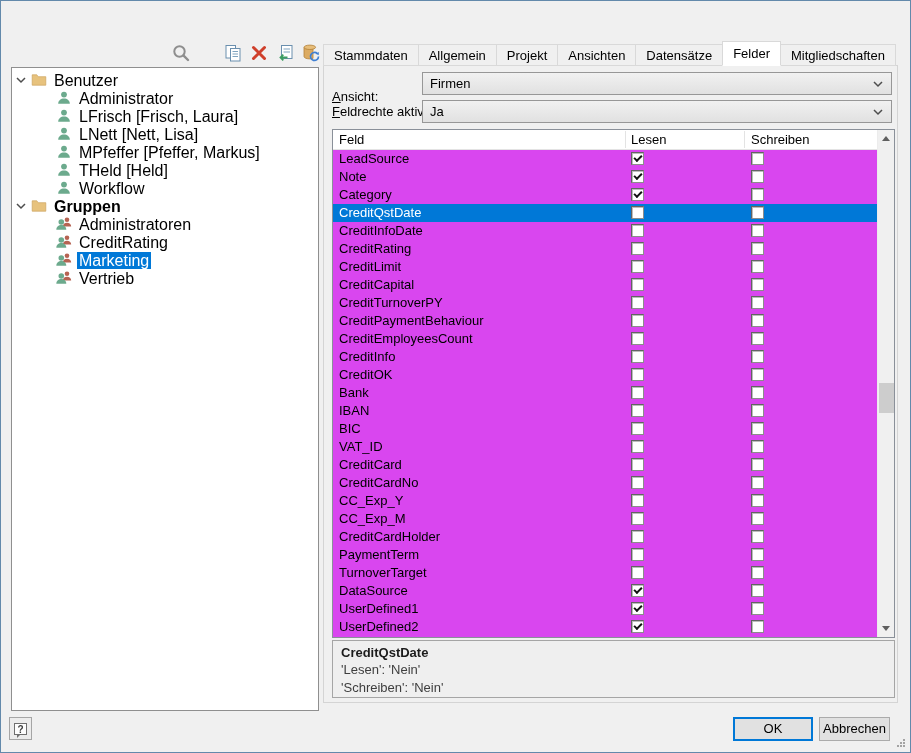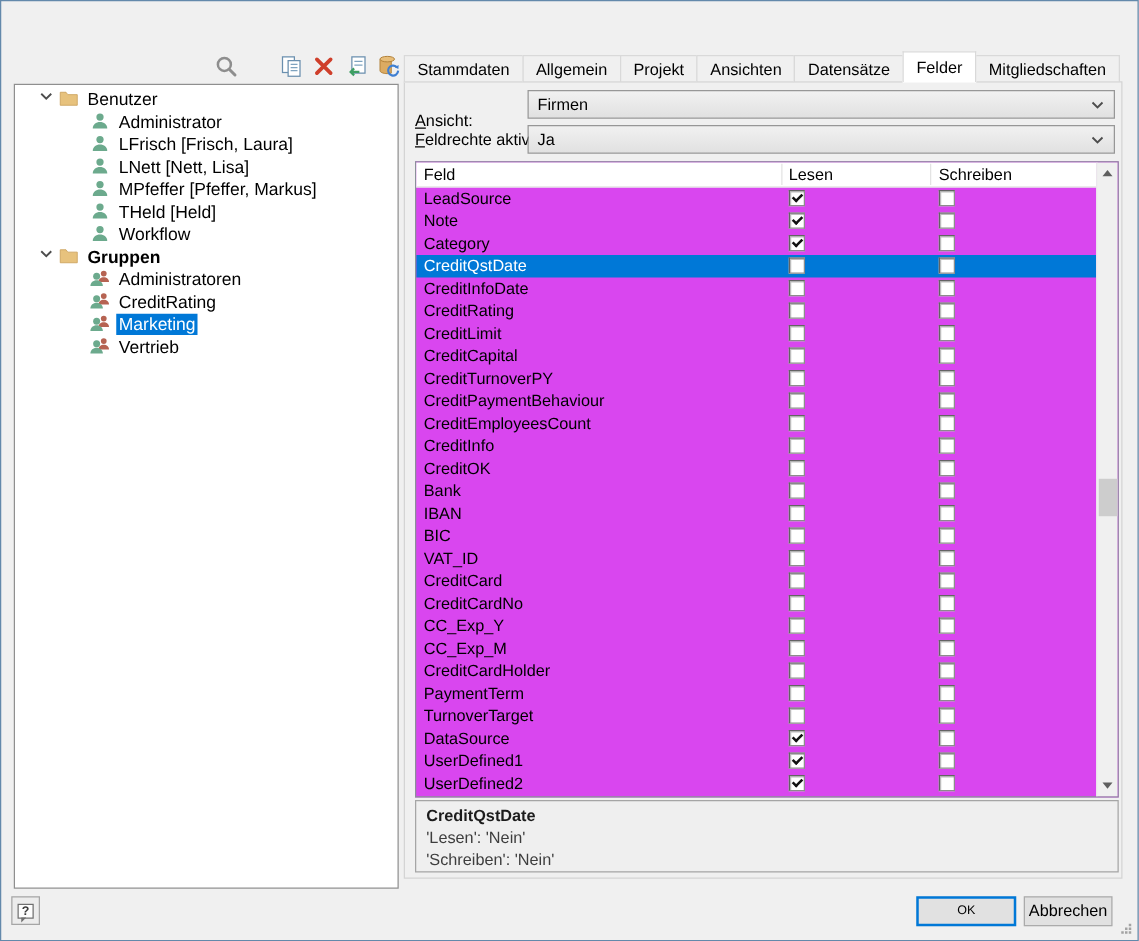--- a/index.html
+++ b/index.html
@@ -20,21 +20,21 @@
 
   
   .toolbar { position:absolute; left:170px; top:40px; width:152px; height:24px;
              display:flex; align-items:center; gap:6px; }
   .tbtn { width:20px; height:20px; }
   .tbtn svg { width:20px; height:20px; display:block; }
 
   
   .tree-panel { position:absolute; left:10px; top:66px; width:308px; height:644px;
                 background:#fff; border:1px solid #8f8f8f; padding-top:3px; overflow:hidden; }
-  .trow { height:18px; display:flex; align-items:flex-start; font-size:14px; color:#000;margin-left:16px; }
+  .trow { height:18px; display:flex; align-items:center; font-size:16px; color:#000; }
   .trow .chev { width:12px; height:12px; margin-left:3px; }
   .trow .chev svg { width:12px; height:12px; display:block; }
   .trow.folder .ticon { margin-left:4px; }
   .trow.item  .ticon { margin-left:44px; }
   .ticon { width:16px; height:16px; }
   .ticon svg { width:16px; height:16px; display:block; }
   .tlabel { margin-left:5px; padding:0 2px; line-height:17px; white-space:nowrap; }
   .trow.folder.bold .tlabel { font-weight:bold; }
   .tlabel.selbg { background:#0078d7; color:#fff; }
 
@@ -99,21 +99,21 @@
   .iline  { font-size:13px; color:#3e3e3e; line-height:18px; }
 
   
   .help-btn { position:absolute; left:8px; top:716px; width:23px; height:23px; background:#ececec;
               border:1px solid #a5a5a5; display:flex; align-items:center; justify-content:center; }
   .bubble { position:relative; width:13px; height:12px; border:1px solid #6f6f6f; background:#fdfdfd;
             font-size:10px; font-weight:bold; color:#3c3c3c; text-align:center; line-height:11px; }
   .bubble::after { content:""; position:absolute; left:2px; bottom:-4px; width:0; height:0;
             border-top:4px solid #6f6f6f; border-right:4px solid transparent; }
   .ok-btn { position:absolute; left:732px; top:716px; width:80px; height:24px; background:#e1e1e1;
-            border:2px solid #0078d7; font-size:10px; text-align:center; line-height:19px; }
+            border:2px solid #0078d7; font-size:13px; text-align:center; line-height:19px; }
   .cancel-btn { position:absolute; left:818px; top:716px; width:71px; height:24px; background:#e1e1e1;
             border:1px solid #ababab; font-size:13px; text-align:center; line-height:21px; }
   .grip { position:absolute; right:4px; bottom:4px; width:9px; height:9px; }
   .grip i { position:absolute; width:2px; height:2px; background:#a3a3a3; }
   .grip i:nth-child(1){left:6px;top:0}   .grip i:nth-child(2){left:6px;top:3px}
   .grip i:nth-child(3){left:6px;top:6px} .grip i:nth-child(4){left:3px;top:3px}
   .grip i:nth-child(5){left:3px;top:6px} .grip i:nth-child(6){left:0;top:6px}
 </style>
 </head>
 <body>

